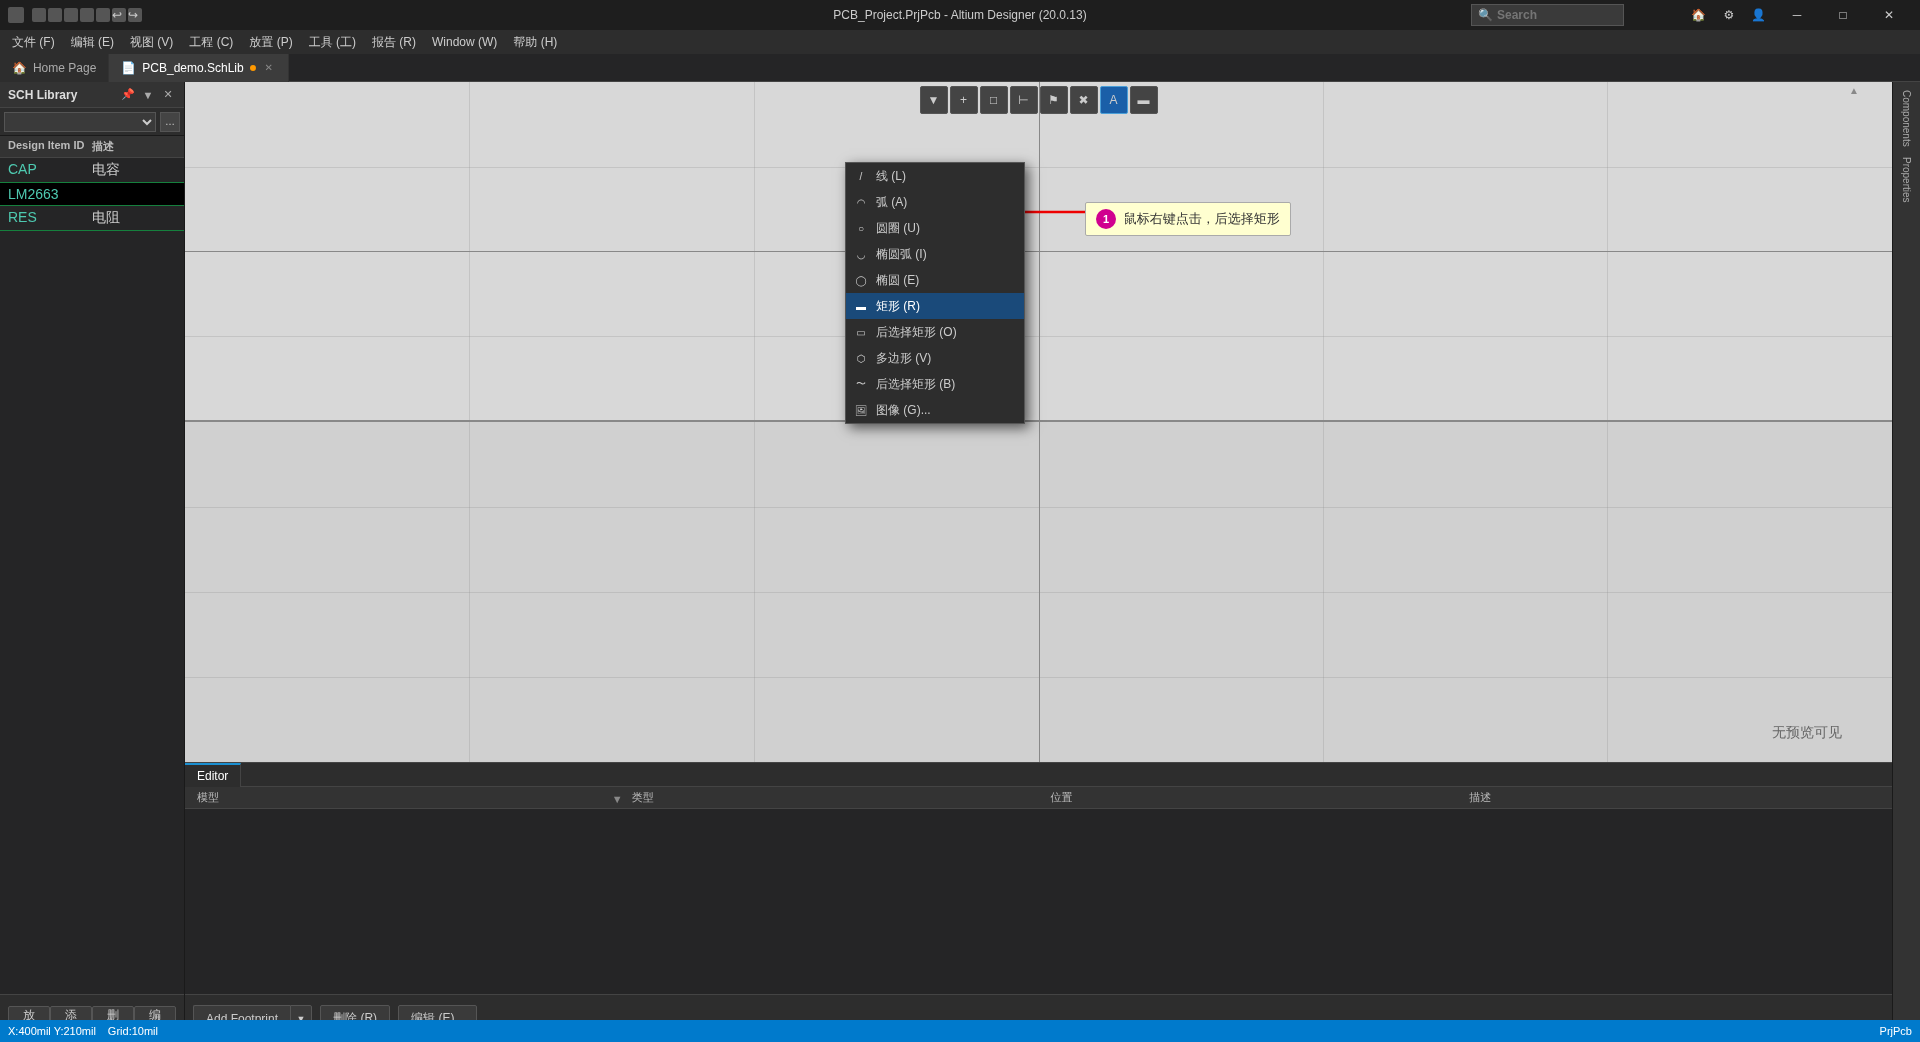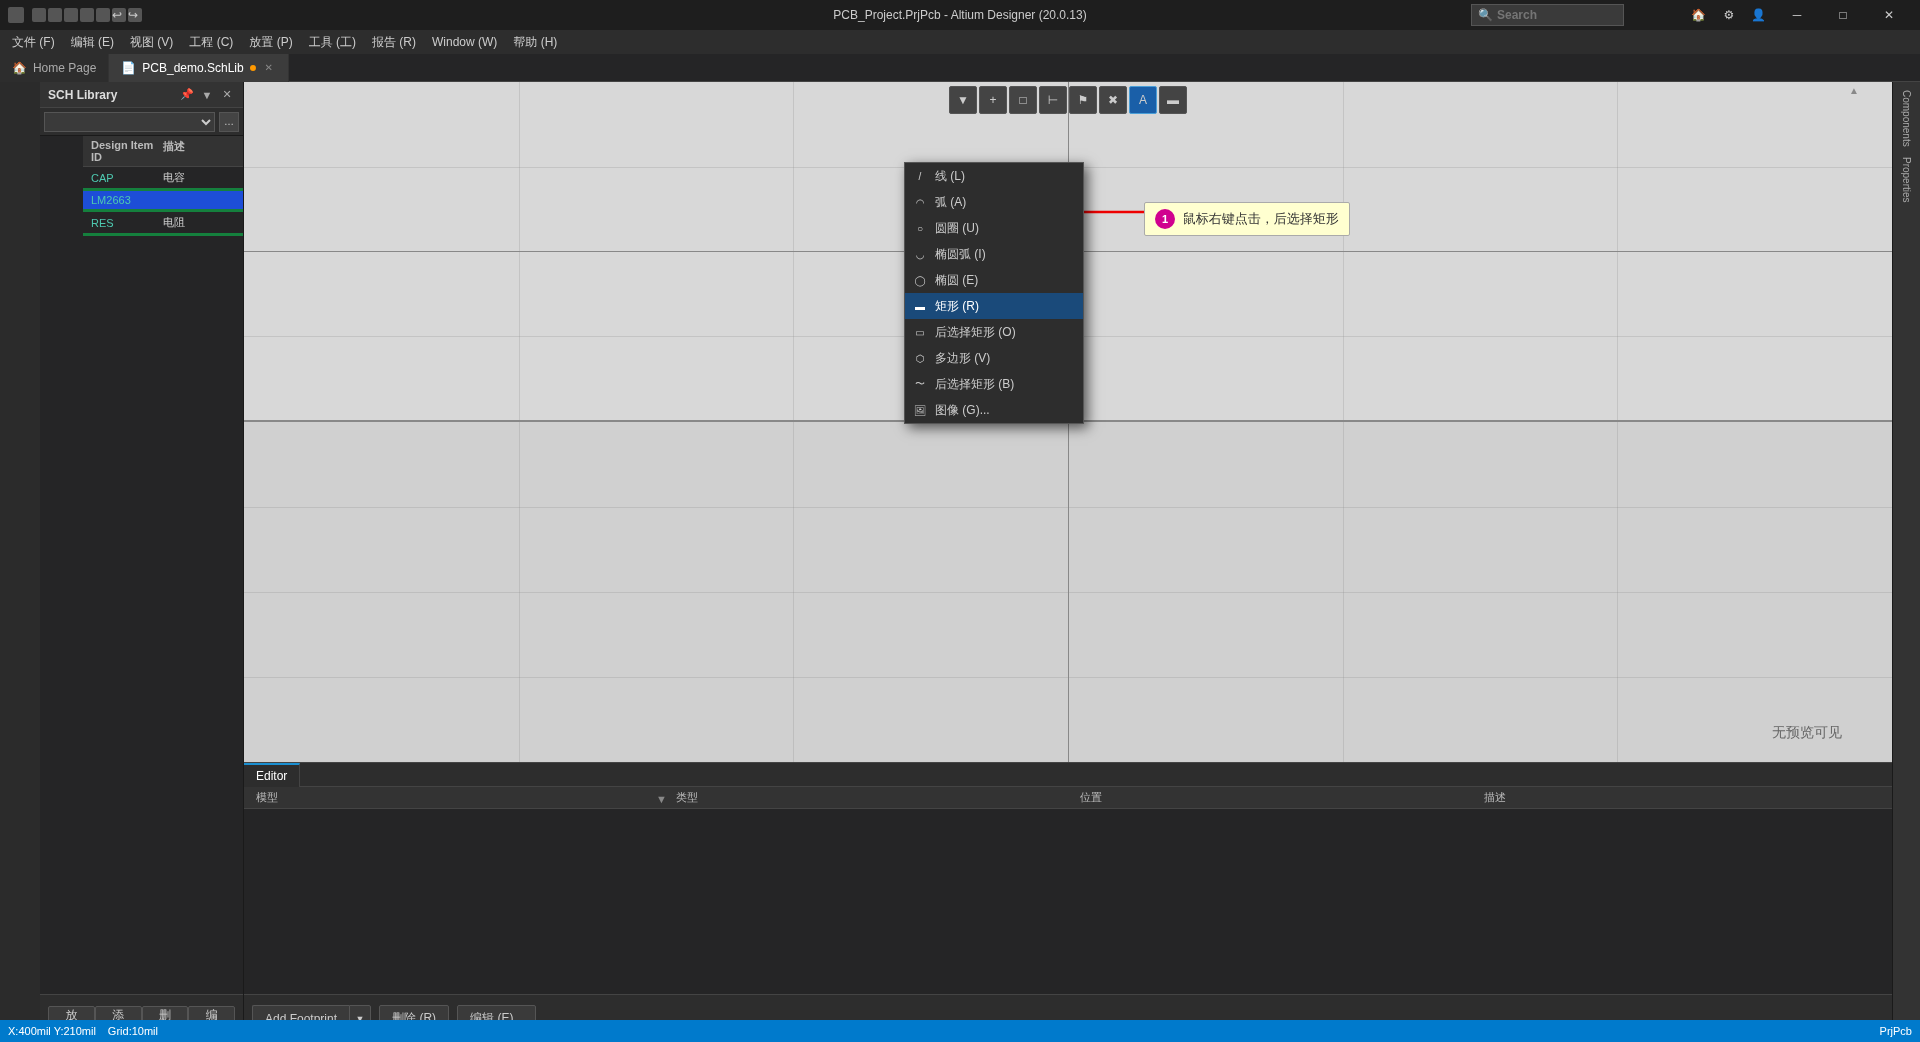--- a/index.html
+++ b/index.html
@@ -149,28 +149,27 @@
       position: absolute;
       top: 82px;
       left: 0;
       width: 1920px;
       height: calc(1042px - 82px);
       display: flex;
     }
 
     
     #left-panel {
-      width: 204px;
+      width: 185px;
       height: 100%;
       background: #252526;
       display: flex;
       flex-direction: column;
       border-right: 1px solid #1a1a1a;
       flex-shrink: 0;
-      margin-left: 40px;
     }
     #panel-header {
       height: 26px;
       background: #333;
       display: flex;
       align-items: center;
       padding: 0 8px;
       justify-content: space-between;
       border-bottom: 1px solid #444;
     }
@@ -216,42 +215,40 @@
       height: 20px;
       background: #444;
       border: 1px solid #555;
       color: #ccc;
       cursor: pointer;
       font-size: 10px;
     }
     #component-table {
       flex: 1;
       overflow-y: auto;
-      padding-left: 43px;
     }
     .comp-table-header {
       display: flex;
       background: #333;
       padding: 3px 8px;
       color: #bbb;
       font-size: 11px;
       font-weight: bold;
       border-bottom: 1px solid #444;
     }
     .comp-col-id { flex: 1; }
     .comp-col-desc { flex: 1; }
     .comp-row {
       display: flex;
       padding: 3px 8px;
       cursor: pointer;
-      border-bottom: 3px solid #15803d;
-      font-size: 11px;
-      align-items: center;
-    }
-    .comp-row.selected { background: #1d4ed8; color: #fff; }
+      border-bottom: 1px solid #15803d;
+      font-size: 14px;
+    }
+    .comp-row.selected { background: #000000; color: #fff; }
     .comp-row .comp-col-id { color: #4ec9b0; }
     .comp-row .comp-col-desc { color: #ccc; }
 
     
     #panel-bottom {
       height: 48px;
       background: #2d2d2d;
       display: flex;
       align-items: center;
       justify-content: space-around;

